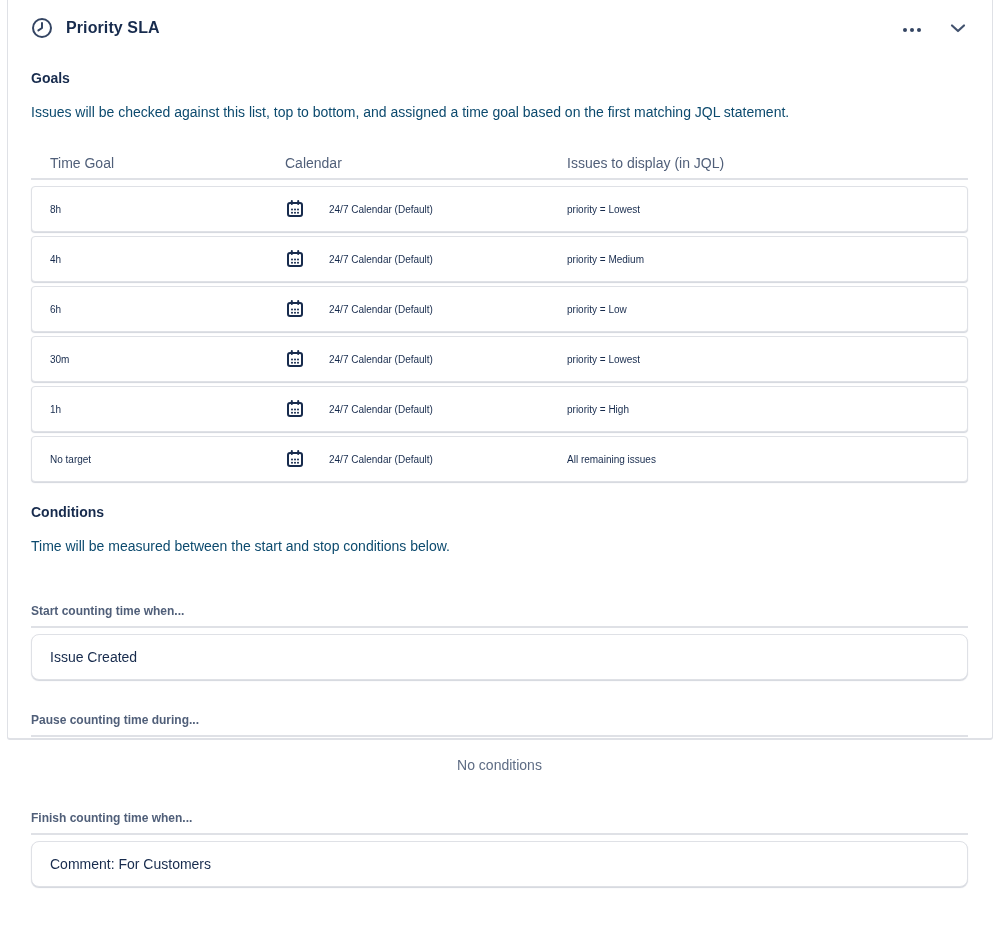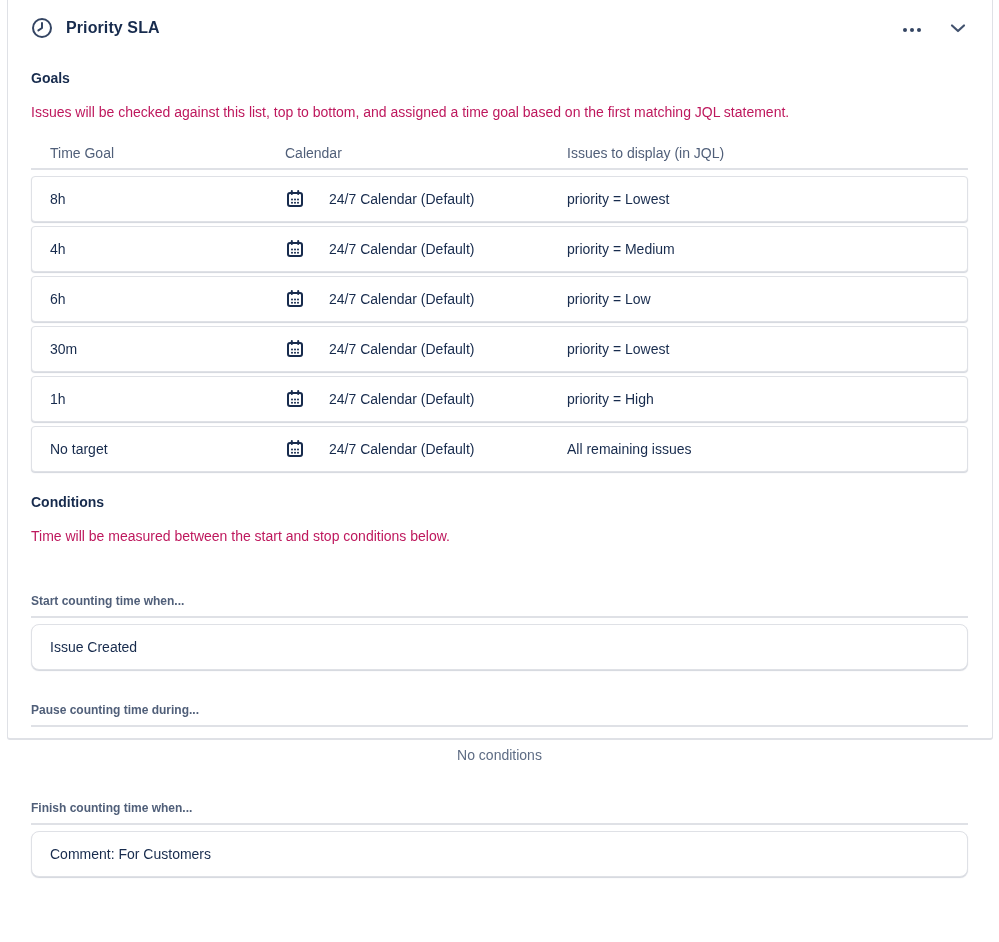--- a/index.html
+++ b/index.html
@@ -23,37 +23,37 @@
   .panel-header { display:flex; align-items:center; height:24px; }
   .clock-wrap { width:22px; height:22px; margin-right:13px; flex:0 0 auto; }
   .panel-title { font-size:16px; font-weight:600; margin:0; color:#172B4D; letter-spacing:.1px; }
   .header-actions { margin-left:auto; display:flex; align-items:center; gap:24px; }
   .icon-btn { background:none; border:none; padding:2px; cursor:pointer; display:flex; align-items:center; }
 
   
   .section-heading { font-size:14px; font-weight:700; color:#172B4D; margin:0; }
   .goals-heading { margin-top:30px; }
   .conditions-heading { margin-top:22px; }
-  .section-desc { font-size:14px; color:#be185d; margin:16px 0 0 0; line-height:20px; }
+  .section-desc { font-size:14px; color:#0c4a6e; margin:16px 0 0 0; line-height:20px; }
 
   
   .table-header {
     display:grid; grid-template-columns:235px 282px 1fr;
-    padding:0 19px; margin-top:23px;
+    padding:0 19px; margin-top:33px;
     font-size:14px; color:#505F79;
   }
   .table-underline { height:2px; background:#DFE1E6; margin-top:7px; }
   .goal-row {
     display:grid; grid-template-columns:235px 282px 1fr;
     align-items:center;
     height:46px; margin-top:4px; padding:0 18px;
     background:#fff;
     border:1px solid #DFE1E6; border-radius:4px;
     box-shadow:0 1px 1px rgba(9,30,66,0.18);
-    font-size:14px; color:#172B4D;
+    font-size:10px; color:#172B4D;
     cursor:pointer;
   }
   .goal-row:first-child { margin-top:6px; }
   .cell-cal { display:flex; align-items:center; gap:24px; }
   .cal-icon { width:20px; height:20px; display:inline-flex; flex:0 0 auto; }
 
   
   .cond-label { font-size:12px; font-weight:700; color:#505F79; margin-top:48px; }
   .cond-label.pause { margin-top:33px; }
   .cond-label.finish { margin-top:38px; }

